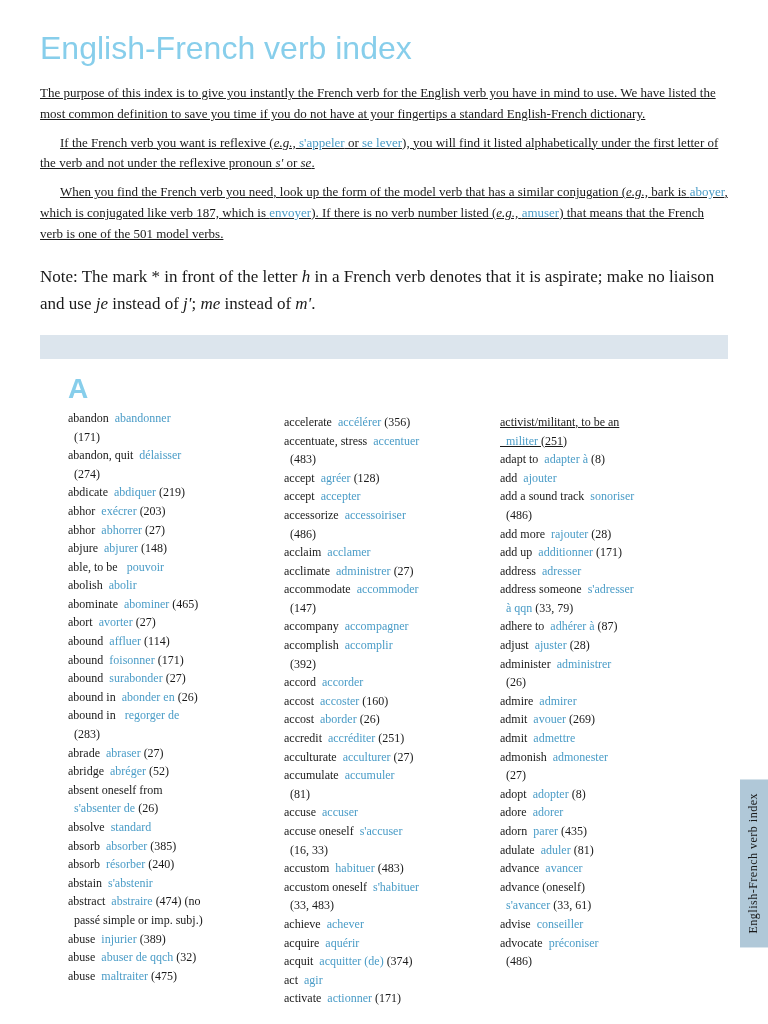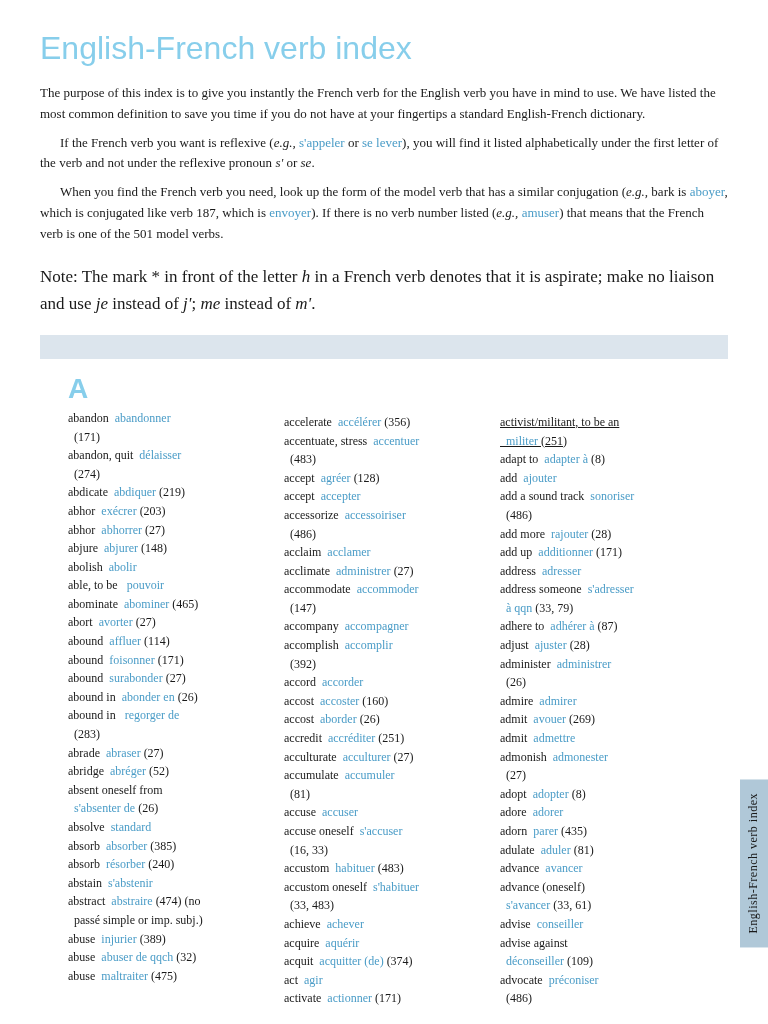--- a/index.html
+++ b/index.html
@@ -24,20 +24,21 @@
       margin-bottom: 16px;
     }
     .intro-text {
       font-size: 13px;
       line-height: 1.6;
       margin-bottom: 10px;
     }
     .intro-text p {
       margin-bottom: 8px;
       text-indent: 0;
+      text-decoration: underline;
     }
     .intro-text .indent {
       text-indent: 20px;
     }
     a, .link {
       color: #4a9cc7;
       text-decoration: none;
     }
     .italic { font-style: italic; }
     .note-section {
@@ -145,24 +146,24 @@
         <div class="entry">
           abhor &nbsp;<span class="fr">exécrer</span> (203)
         </div>
         <div class="entry">
           abhor &nbsp;<span class="fr">abhorrer</span> (27)
         </div>
         <div class="entry">
           abjure &nbsp;<span class="fr">abjurer</span> (148)
         </div>
         <div class="entry">
+          able, to be &nbsp;&nbsp;<span class="fr">pouvoir</span>
+        </div>
+        <div class="entry">
           abolish &nbsp;<span class="fr">abolir</span>
-        </div>
-        <div class="entry">
-          able, to be &nbsp;&nbsp;<span class="fr">pouvoir</span>
         </div>
         <div class="entry">
           abominate &nbsp;<span class="fr">abominer</span> (465)
         </div>
         <div class="entry">
           abort &nbsp;<span class="fr">avorter</span> (27)
         </div>
         <div class="entry">
           abound &nbsp;<span class="fr">affluer</span> (114)
         </div>
@@ -352,23 +353,20 @@
         <div class="entry">
           advance &nbsp;<span class="fr">avancer</span>
         </div>
         <div class="entry">
           advance (oneself)<br>&nbsp;&nbsp;<span class="fr">s'avancer</span> (33, 61)
         </div>
         <div class="entry">
           advise &nbsp;<span class="fr">conseiller</span>
         </div>
         <div class="entry">
-          advise against<br>&nbsp;&nbsp;<span class="fr">déconseiller</span> (109)
-        </div>
-        <div class="entry">
           advocate &nbsp;<span class="fr">préconiser</span><br>&nbsp;&nbsp;(486)
         </div>
       </div>
 
     </div>
   </div>
 
 </div>
 
 <div class="side-tab">English-French verb index</div>

